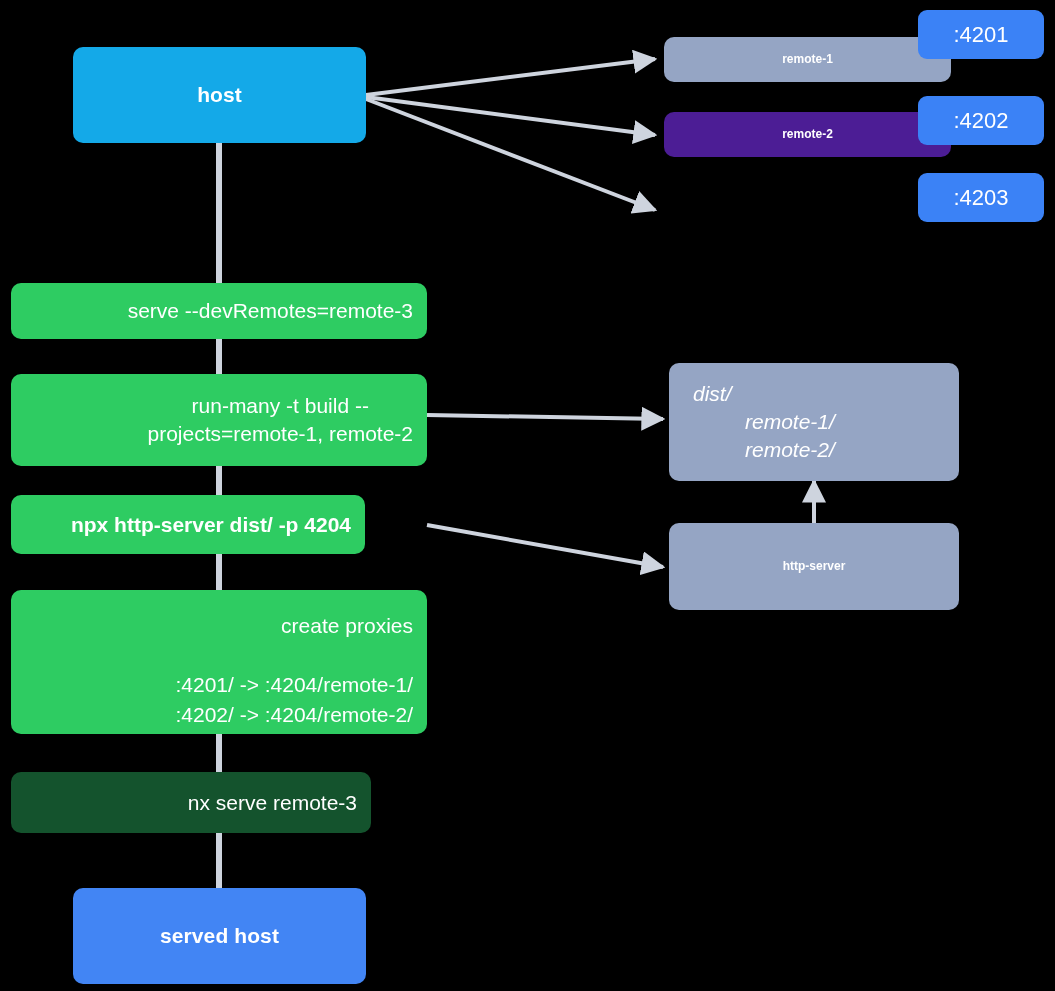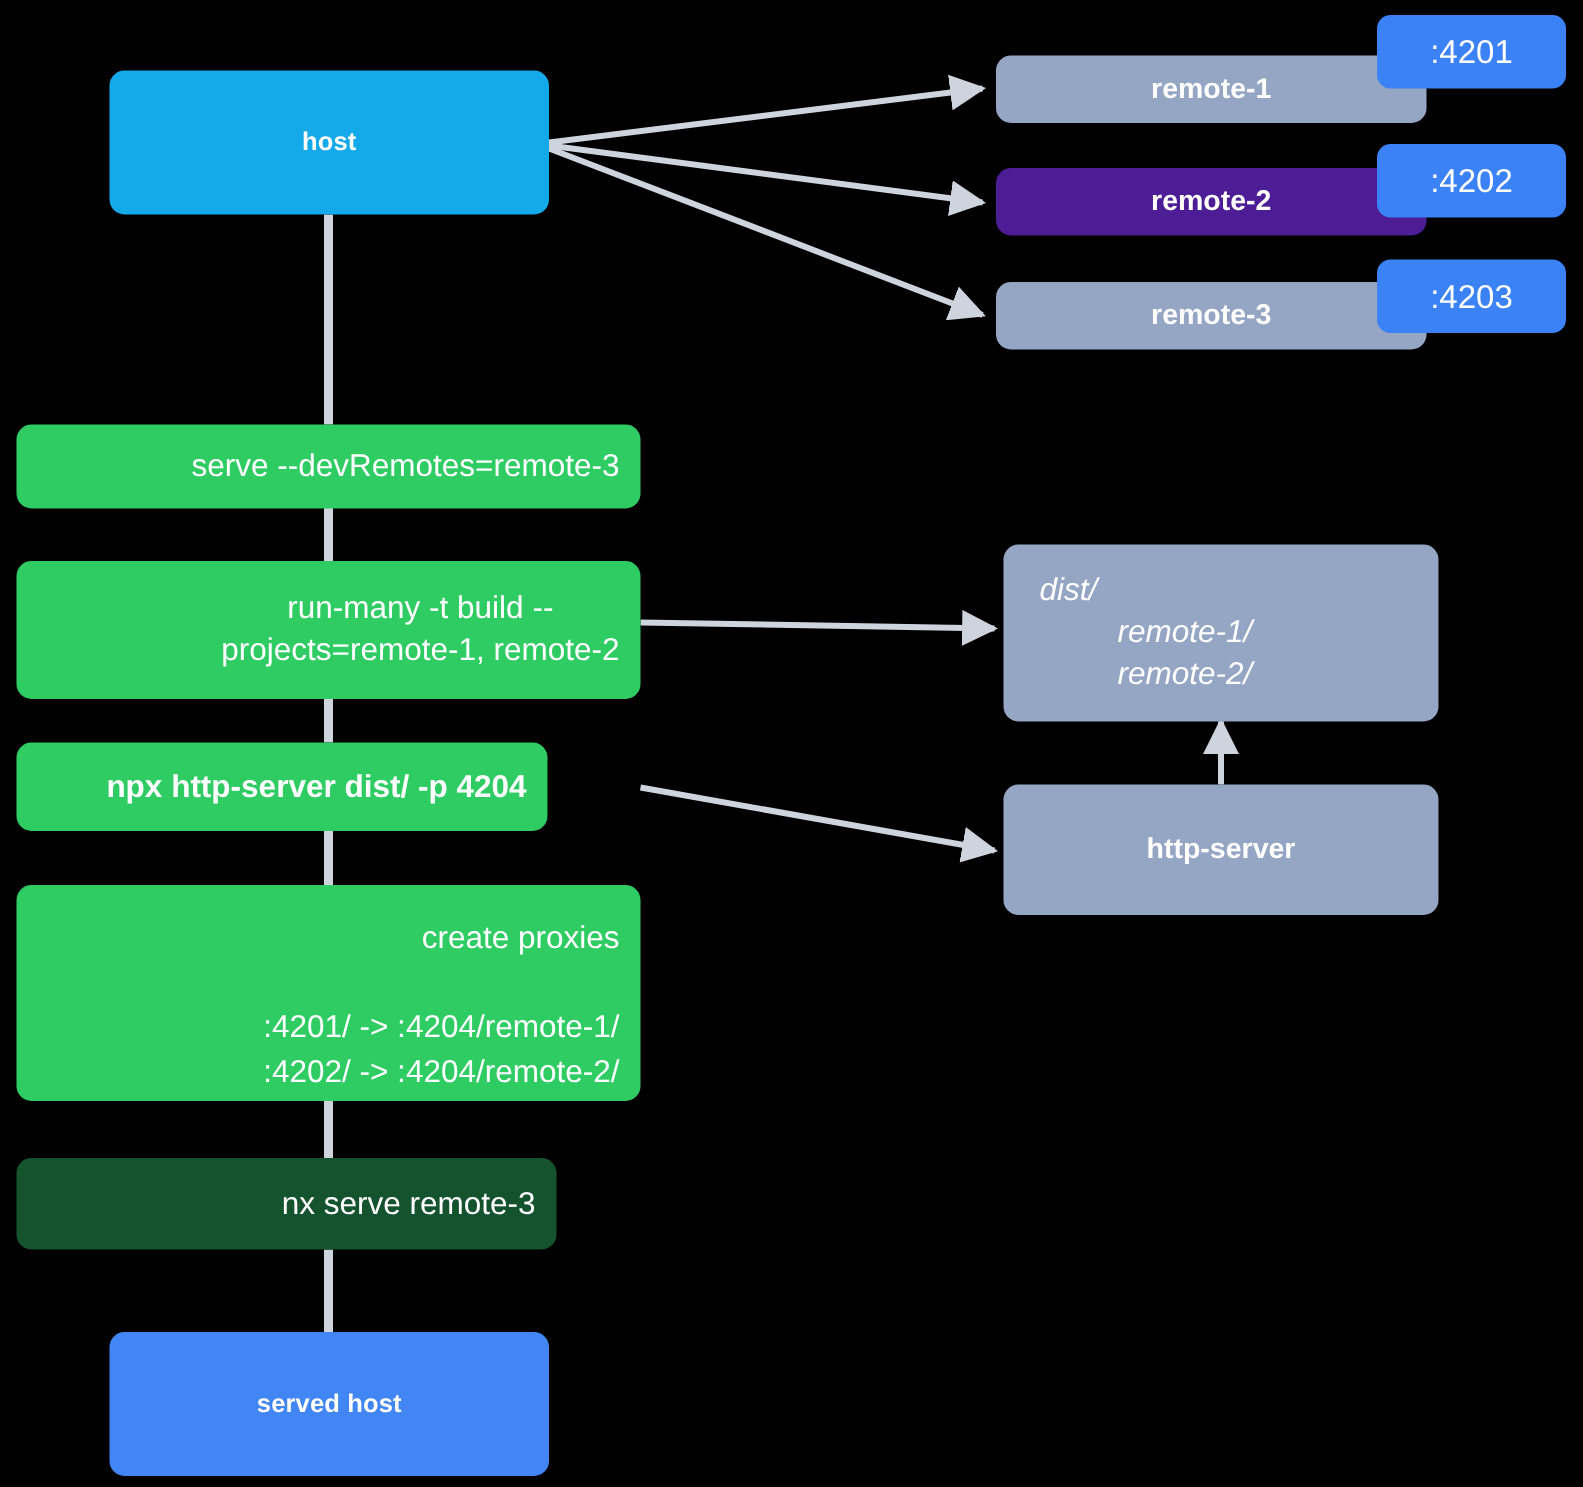--- a/index.html
+++ b/index.html
@@ -41,34 +41,34 @@
     justify-content: center;
     color: #ffffff;
     text-align: center;
     line-height: 1.32;
     white-space: pre-line;
   }
 
   .node-host,
   .node-served {
     font-weight: bold;
-    font-size: 17px;
+    font-size: 21px;
     letter-spacing: .1px;
   }
 
   .node-cmd {
     font-weight: normal;
     font-size: 21px;
     padding: 8px 14px;
     align-items: flex-end;
   }
 
   .node-remote {
     font-weight: bold;
-    font-size: 19px;
+    font-size: 12px;
   }
 
   .node-plain {
     font-weight: normal;
     font-size: 21px;
   }
 
   .node-badge {
     font-weight: normal;
     font-size: 22px;
@@ -150,23 +150,20 @@
     <span>:4201</span>
   </div>
 
   <div class="node node-remote" style="left:664px; top:112px; width:287px; height:45px; background:#4c1d95;">
     <span>remote-2</span>
   </div>
   <div class="node node-badge" style="left:918px; top:96px; width:126px; height:49px; background:#3B82F6;">
     <span>:4202</span>
   </div>
 
-  <div class="node node-remote" style="left:664px; top:188px; width:287px; height:45px; background:#95A5C4;">
-    <span>remote-3</span>
-  </div>
   <div class="node node-badge" style="left:918px; top:173px; width:126px; height:49px; background:#3B82F6;">
     <span>:4203</span>
   </div>
 
   <div class="node node-cmd" style="left:11px; top:283px; width:416px; height:56px; background:#2ECC62;">
     <span>serve --devRemotes=remote-3</span>
   </div>
 
   <div class="node node-cmd" style="left:11px; top:374px; width:416px; height:92px; background:#2ECC62;">
     <span>run-many -t build --

